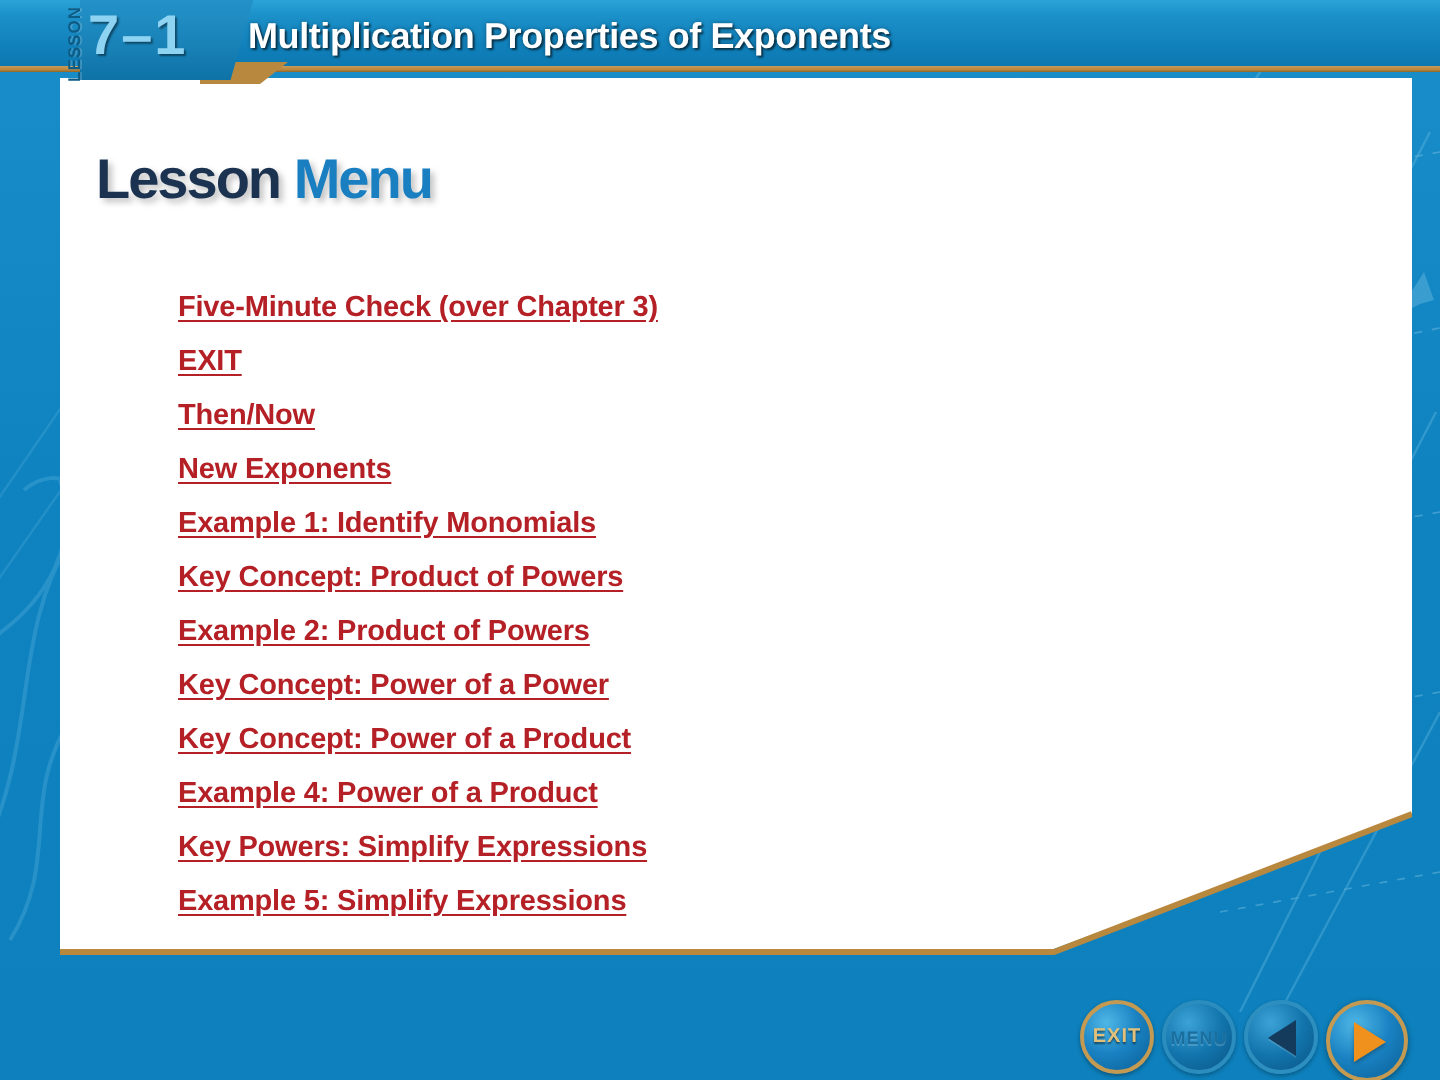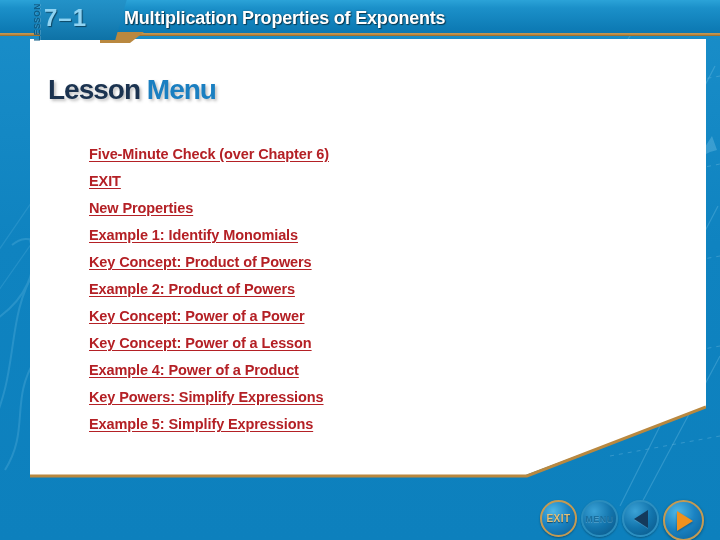--- a/index.html
+++ b/index.html
@@ -94,21 +94,21 @@
     width: 20px; height: 40px;
     background: linear-gradient(180deg, #2392c8 0%, #1a84ba 50%, #0e72a6 100%);
     transform: skewX(-16deg);
   }
   .num-text {
     position: absolute;
     left: 44px; top: 1px;
     width: 74px; height: 34px;
     line-height: 34px;
     z-index: 10;
-    font-size: 24px;
+    font-size: 28px;
     font-weight: bold;
     color: #8fd3f2;
     letter-spacing: 1px;
     text-shadow: 1px 1px 1px rgba(0,0,0,.45);
   }
   .header-title {
     position: absolute;
     left: 124px; top: 3px;
     height: 30px;
     line-height: 30px;
@@ -319,28 +319,29 @@
 
   <div class="num-text">7–1</div>
 
   <div class="header-title">Multiplication Properties of Exponents</div>
 
   <div class="menu-title">
     <span class="w1">Lesson</span><span> </span><span class="w2">Menu</span>
   </div>
 
   <div class="menu-list">
-    <a class="menu-link">Five-Minute Check (over Chapter 6)</a>
+    <a class="menu-link">Five-Minute Check (over Chapter 3)</a>
     <a class="menu-link">EXIT</a>
-    <a class="menu-link">New Properties</a>
+    <a class="menu-link">Then/Now</a>
+    <a class="menu-link">New Exponents</a>
     <a class="menu-link">Example 1:  Identify Monomials</a>
     <a class="menu-link">Key Concept: Product of Powers</a>
     <a class="menu-link">Example 2:  Product of Powers</a>
     <a class="menu-link">Key Concept: Power of a Power</a>
-    <a class="menu-link">Key Concept: Power of a Lesson</a>
+    <a class="menu-link">Key Concept: Power of a Product</a>
     <a class="menu-link">Example 4:  Power of a Product</a>
     <a class="menu-link">Key Powers: Simplify Expressions</a>
     <a class="menu-link">Example 5:  Simplify Expressions</a>
   </div>
 
   <div class="navbar">
     <div class="navbtn exit">
       <span class="lbl">EXIT</span>
     </div>
     <div class="navbtn menu">

